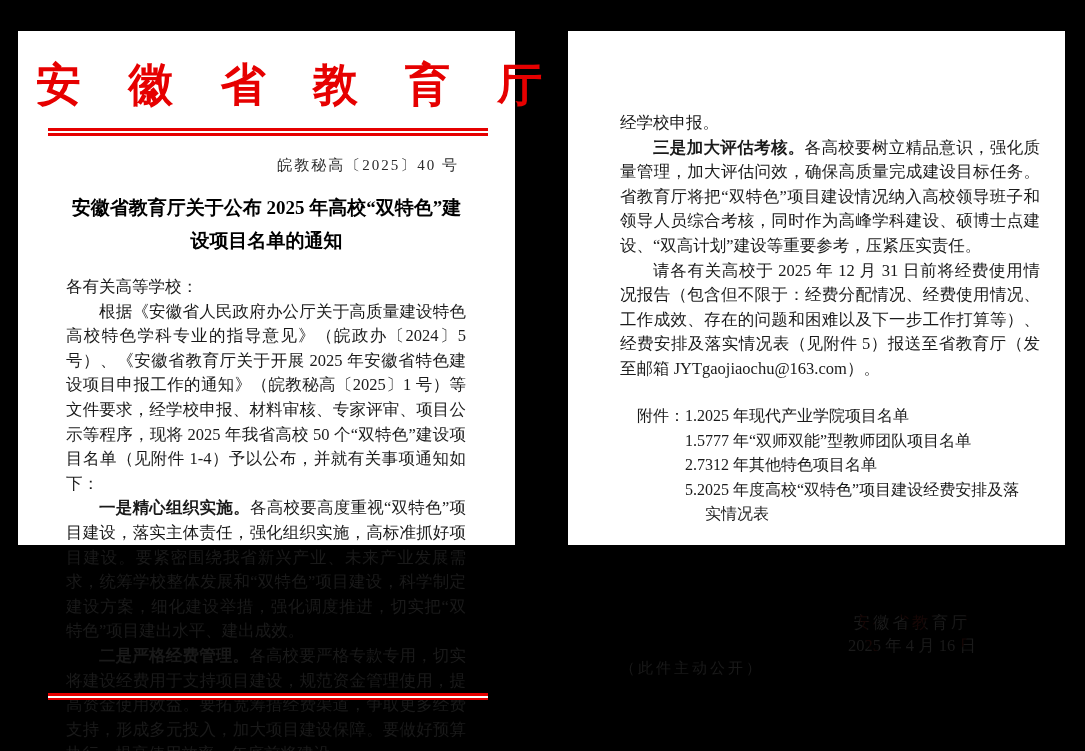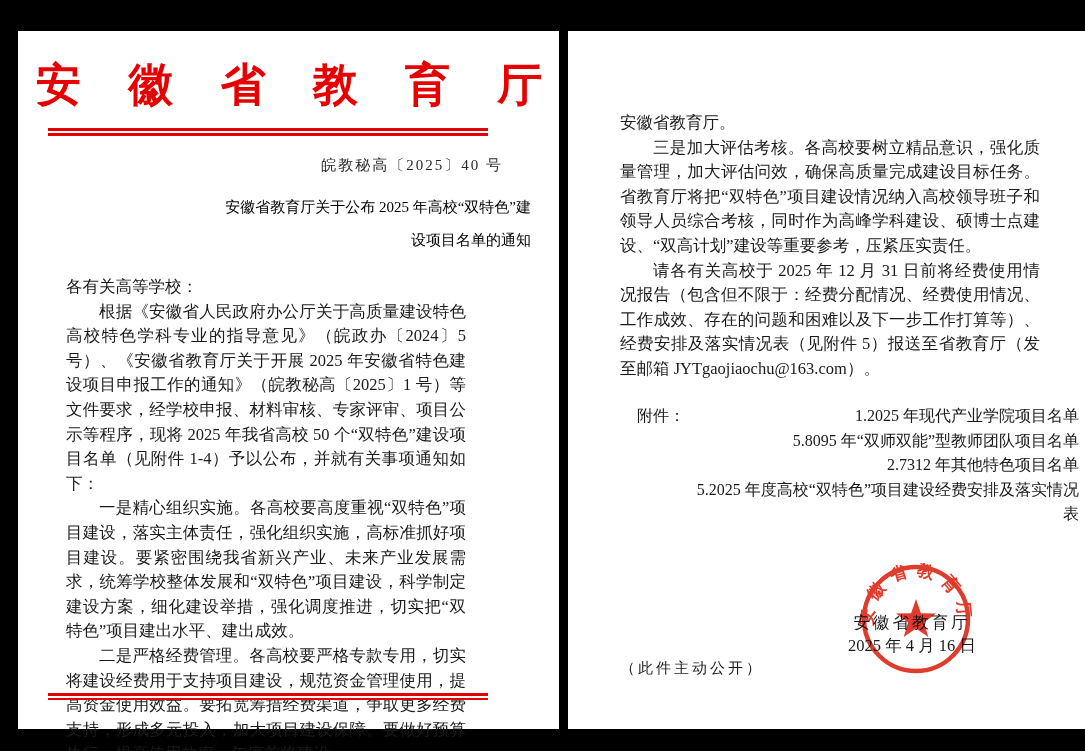--- a/index.html
+++ b/index.html
@@ -4,22 +4,22 @@
 <style>
   html,body{margin:0;padding:0;}
   body{
     width:1085px;height:751px;
     background:#000;
     position:relative;
     font-family:"Liberation Serif","DejaVu Serif",serif;
     overflow:hidden;
   }
   .page{
-    position:absolute;top:31px;width:497px;height:698px;
-    background:#fff;color:#1a1a1a;padding-left:44px;
+    position:absolute;top:31px;width:497px;height:514px;
+    background:#fff;color:#1a1a1a;
   }
   .page-left{left:18px;}
   .page-right{left:568px;}
 
   
   .agency-header{
     position:absolute;top:24px;left:0;right:0;
     text-align:center;
     color:#e60000;
     font-size:45px;font-weight:bold;
@@ -36,45 +36,45 @@
   .rule-bottom{top:662px;}
   .rule-bottom .thick,.rule-bottom .thin{height:2.5px;}
 
   .doc-number{
     position:absolute;top:125px;right:56px;
     font-size:15px;color:#2a2a2a;letter-spacing:2px;
     white-space:nowrap;
   }
   .doc-title{
     position:absolute;top:160px;left:28px;right:28px;
-    text-align:right;color:#000;
-    font-size:15px;font-weight:normal;line-height:33px;
+    text-align:center;color:#000;
+    font-size:19px;font-weight:bold;line-height:33px;
   }
   .body-text{
     position:absolute;
     font-size:16.5px;line-height:24.6px;
     text-align:justify;
     color:#1a1a1a;
     overflow-wrap:anywhere;
   }
   .body-text p{margin:0;text-indent:2em;}
   .body-text p.no-indent{text-indent:0;}
-  .body-text b{font-weight:normal;}
+  .body-text b{font-weight:bold;}
   .p1-body{top:244px;left:48px;width:400px;}
   .p2-body{top:80px;left:52px;width:420px;}
 
   
   .attachments{
     position:absolute;top:373px;left:69px;right:30px;
     font-size:16px;line-height:24.6px;
     display:flex;align-items:flex-start;
   }
   .att-label{white-space:nowrap;}
   .att-items{flex:1;}
-  .att-item{padding-left:1.25em;text-indent:-1.25em;text-align:right;}
+  .att-item{padding-left:1.25em;text-indent:-1.25em;}
 
   .issuer-name{
     position:absolute;top:581px;left:244px;width:200px;
     text-align:center;font-size:16.5px;letter-spacing:3px;
     color:#1a1a1a;white-space:nowrap;
   }
   .issue-date{
     position:absolute;top:604px;left:234px;width:220px;
     text-align:center;font-size:16.5px;
     color:#1a1a1a;white-space:nowrap;
@@ -119,30 +119,30 @@
   <div class="rule-double rule-bottom">
     <div class="thick"></div>
       <div class="gap"></div>
       <div class="thin"></div>
   </div>
 </div>
 
 <div class="page page-right">
 
   <div class="body-text p2-body">
-    <p class="no-indent">安徽省教育厅。</p>
+    <p class="no-indent">经学校申报。</p>
     <p><b>三是加大评估考核。</b><span>各高校要树立精品意识，强化质量管理，加大评估问效，确保高质量完成建设目标任务。省教育厅将把“双特色”项目建设情况纳入高校领导班子和领导人员综合考核，同时作为高峰学科建设、硕博士点建设、“双高计划”建设等重要参考，压紧压实责任。</span></p>
     <p><span>请各有关高校于 2025 年 12 月 31 日前将经费使用情况报告（包含但不限于：经费分配情况、经费使用情况、工作成效、存在的问题和困难以及下一步工作打算等）、经费安排及落实情况表（见附件 5）报送至省教育厅（发至邮箱 JYTgaojiaochu@163.com）。</span></p>
   </div>
 
   <div class="attachments">
     <span class="att-label">附件：</span>
     <div class="att-items">
       <div class="att-item">1.2025 年现代产业学院项目名单</div>
-      <div class="att-item">5.8095 年“双师双能”型教师团队项目名单</div>
+      <div class="att-item">1.5777 年“双师双能”型教师团队项目名单</div>
       <div class="att-item">2.7312 年其他特色项目名单</div>
       <div class="att-item">5.2025 年度高校“双特色”项目建设经费安排及落实情况表</div>
     </div>
   </div>
 
   <div class="issuer-name">安徽省教育厅</div>
   <div class="issue-date">2025 年 4 月 16 日</div>
 
   <div class="official-seal">
     <svg width="112" height="112" viewBox="0 0 112 112">

